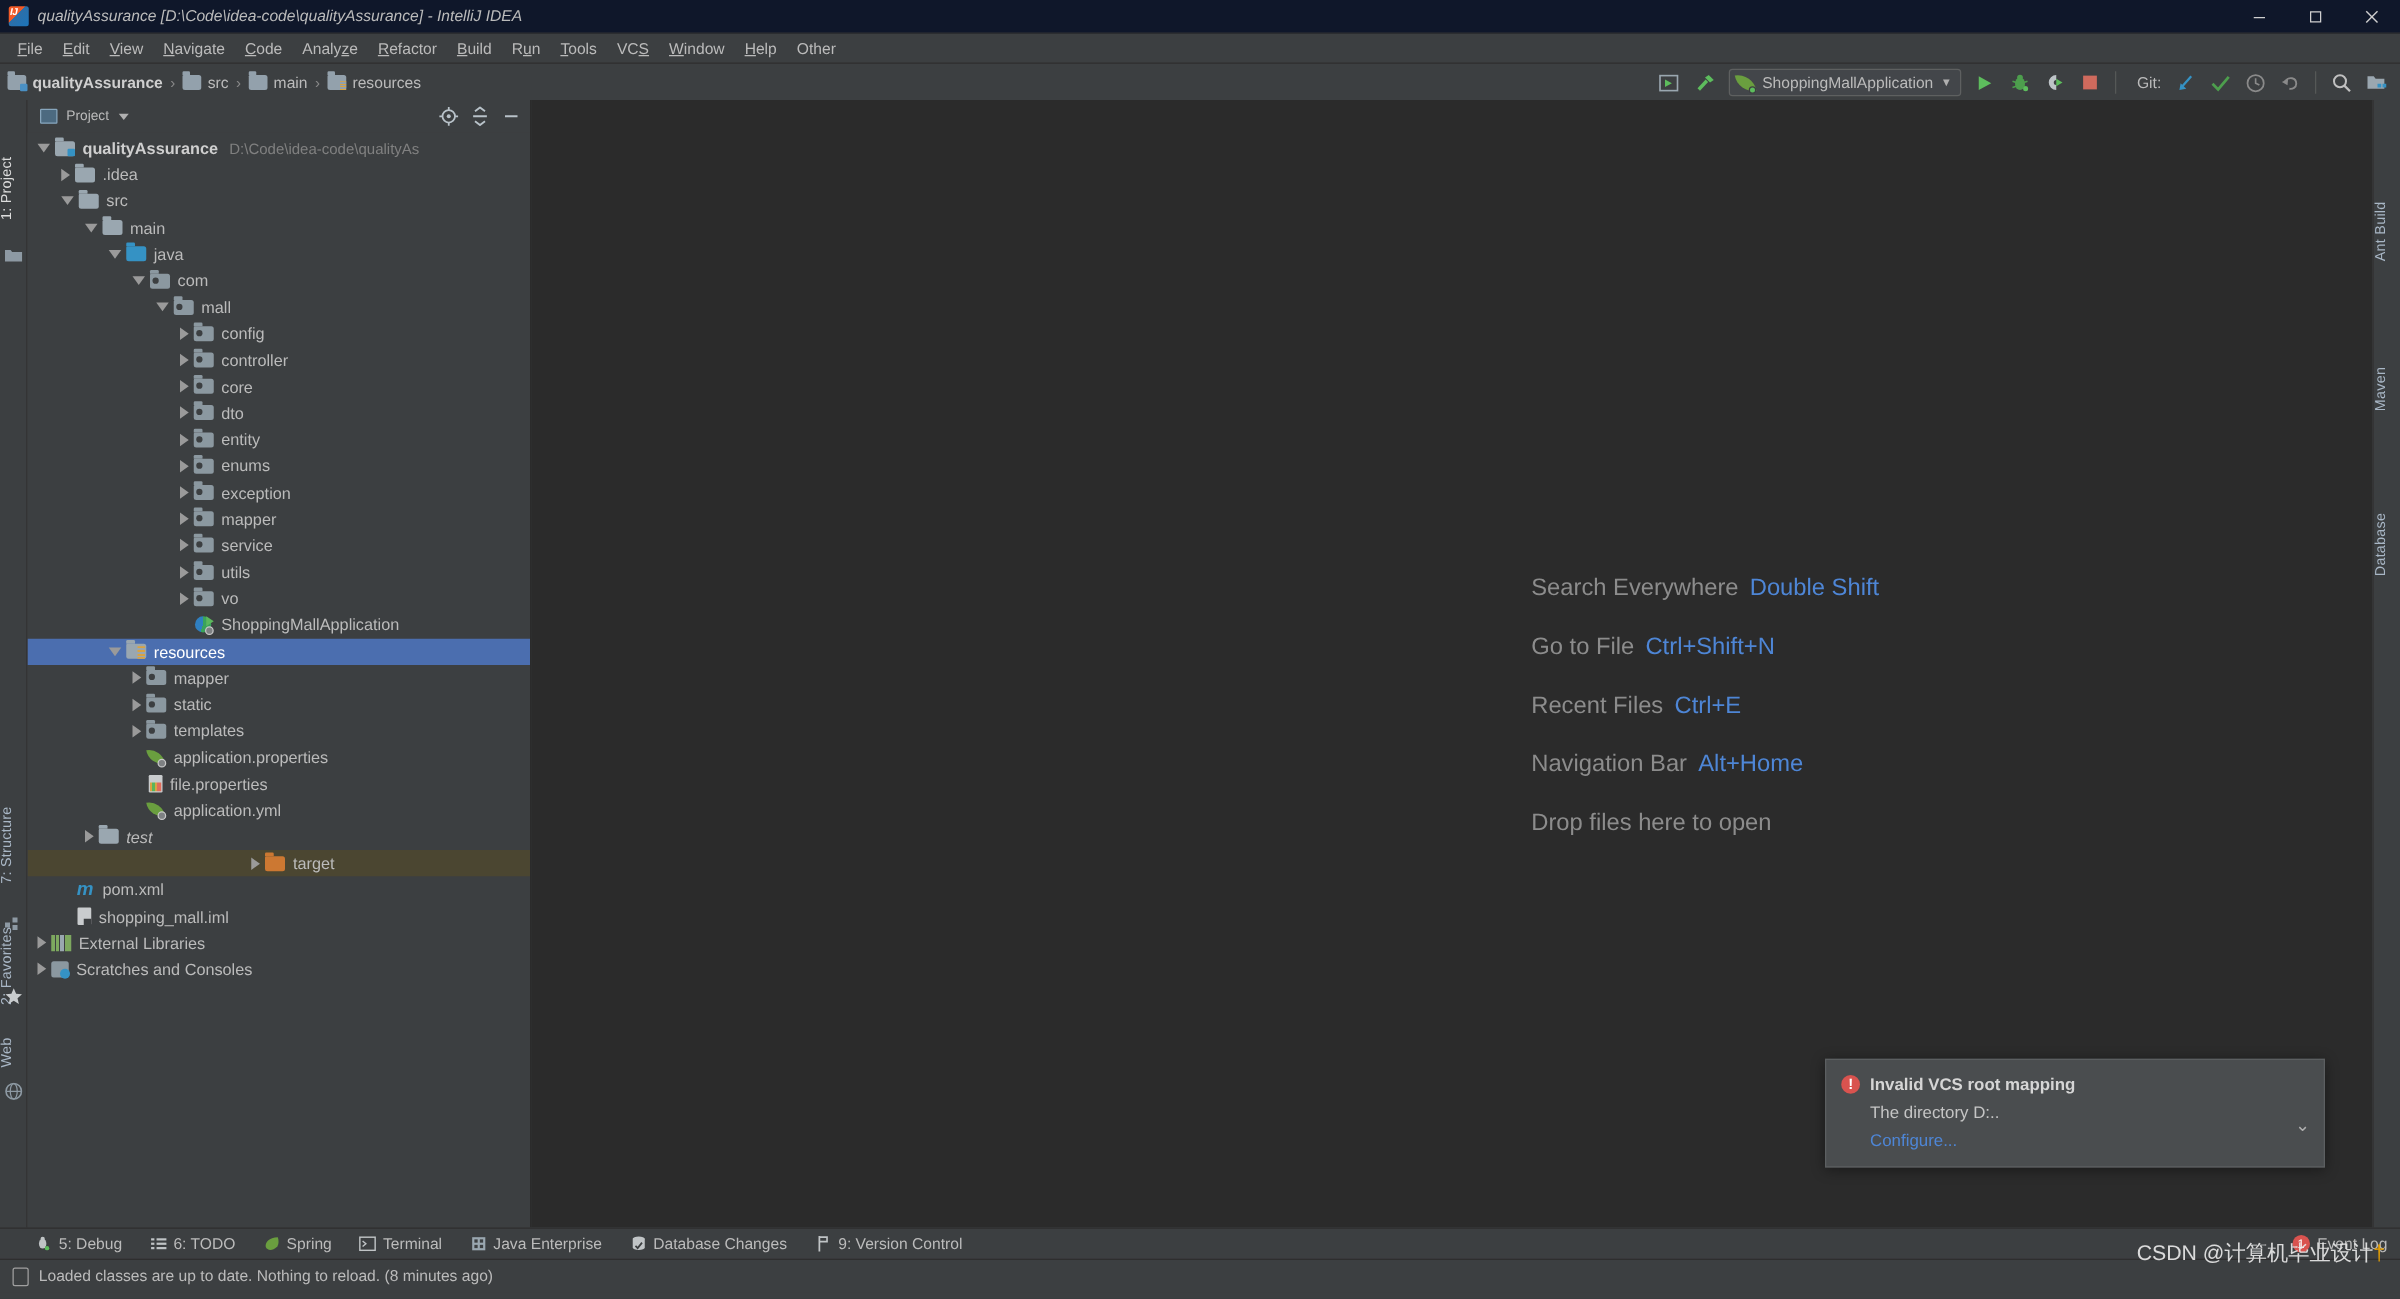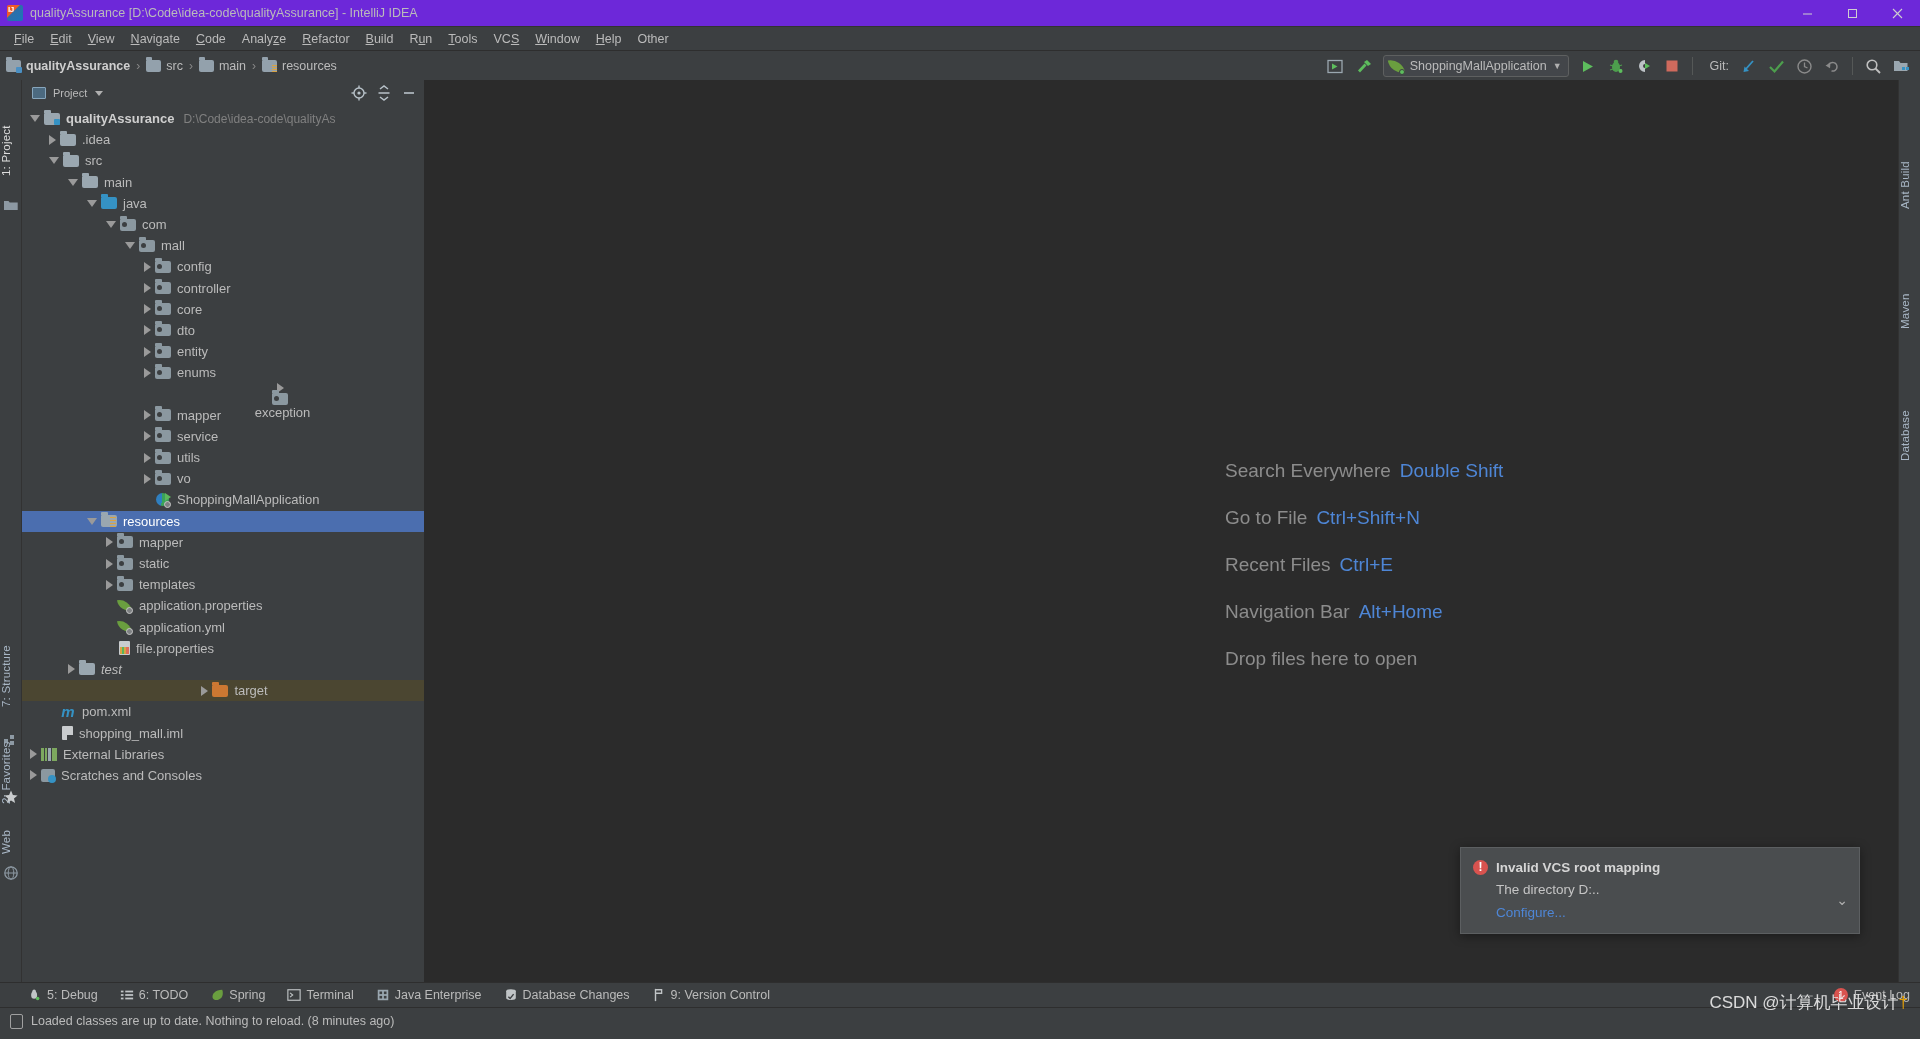--- a/index.html
+++ b/index.html
@@ -8,25 +8,26 @@
     overflow: hidden;
     background: #3c3f41;
     font-family: "Liberation Sans", sans-serif;
     -webkit-font-smoothing: antialiased;
   }
   * { box-sizing: border-box; }
 
   
   .titlebar {
     height: 27px;
-    background: #6d28d9;
+    background: #0f172a;
     display: flex; align-items: center;
     padding-left: 7px;
     border-bottom: 1px solid #323232;
     position: relative;
+    font-style: italic;
   }
   .tb-icon {
     width: 16px; height: 16px; margin-right: 7px;
     position: relative; flex: 0 0 auto;
     background: linear-gradient(135deg,#f05a28 0%,#f05a28 40%,#2d6fa8 41%,#1b75bb 100%);
     border-radius: 2px;
   }
   .tb-icon::after {
     content: "IJ"; position: absolute; left: 1px; top: 0px;
     font-size: 8px; color: #fff; font-weight: bold; letter-spacing: -0.5px;
@@ -575,21 +576,21 @@
         <div class="row" style="padding-left: 122px;">
           <span class="tw closed"></span>
           <span class="ic pkg"></span>
           <span class="nm">entity</span>
         </div>
         <div class="row" style="padding-left: 122px;">
           <span class="tw closed"></span>
           <span class="ic pkg"></span>
           <span class="nm">enums</span>
         </div>
-        <div class="row" style="padding-left: 122px; flex-direction: column;">
+        <div class="row" style="padding-left: 122px;">
           <span class="tw closed"></span>
           <span class="ic pkg"></span>
           <span class="nm">exception</span>
         </div>
         <div class="row" style="padding-left: 122px;">
           <span class="tw closed"></span>
           <span class="ic pkg"></span>
           <span class="nm">mapper</span>
         </div>
         <div class="row" style="padding-left: 122px;">
@@ -639,30 +640,30 @@
         <div class="row" style="padding-left: 84px;">
           <span class="tw none"></span>
           <span class="ic spring">
             <span class="lf"></span>
             <span class="rn"></span>
           </span>
           <span class="nm">application.properties</span>
         </div>
         <div class="row" style="padding-left: 84px;">
           <span class="tw none"></span>
+          <span class="ic props"></span>
+          <span class="nm">file.properties</span>
+        </div>
+        <div class="row" style="padding-left: 84px;">
+          <span class="tw none"></span>
           <span class="ic spring">
             <span class="lf"></span>
             <span class="rn"></span>
           </span>
           <span class="nm">application.yml</span>
-        </div>
-        <div class="row" style="padding-left: 84px;">
-          <span class="tw none"></span>
-          <span class="ic props"></span>
-          <span class="nm">file.properties</span>
         </div>
         <div class="row" style="padding-left: 46px; font-style: italic;">
           <span class="tw closed"></span>
           <span class="ic folder"></span>
           <span class="nm">test</span>
         </div>
         <div class="row warn" style="padding-left: 27px;">
           <span class="tw closed"></span>
           <span class="ic folder folder-orange"></span>
           <span class="nm">target</span>

